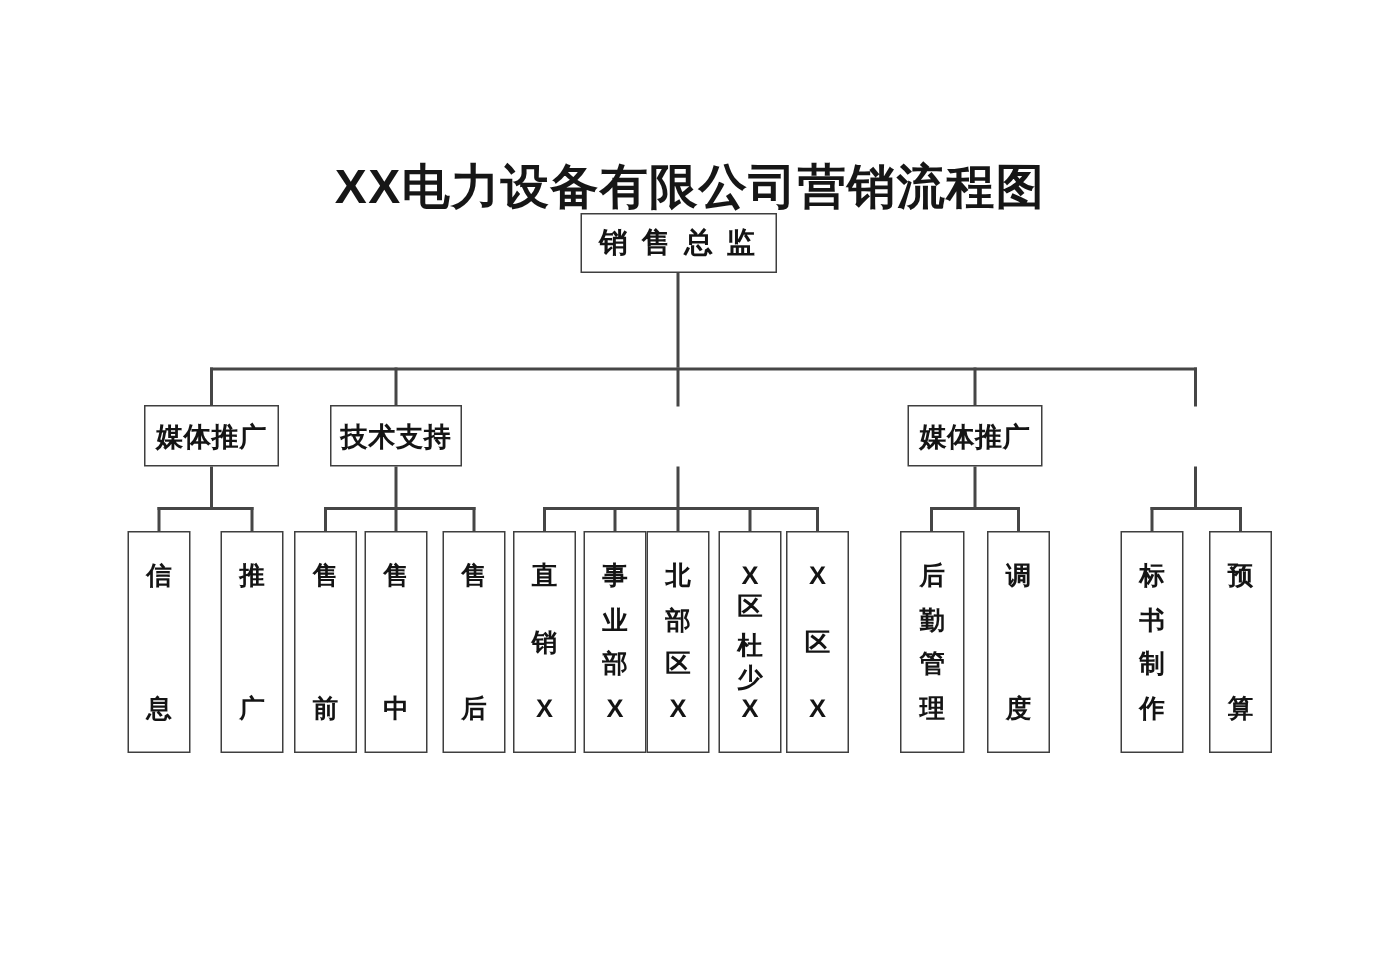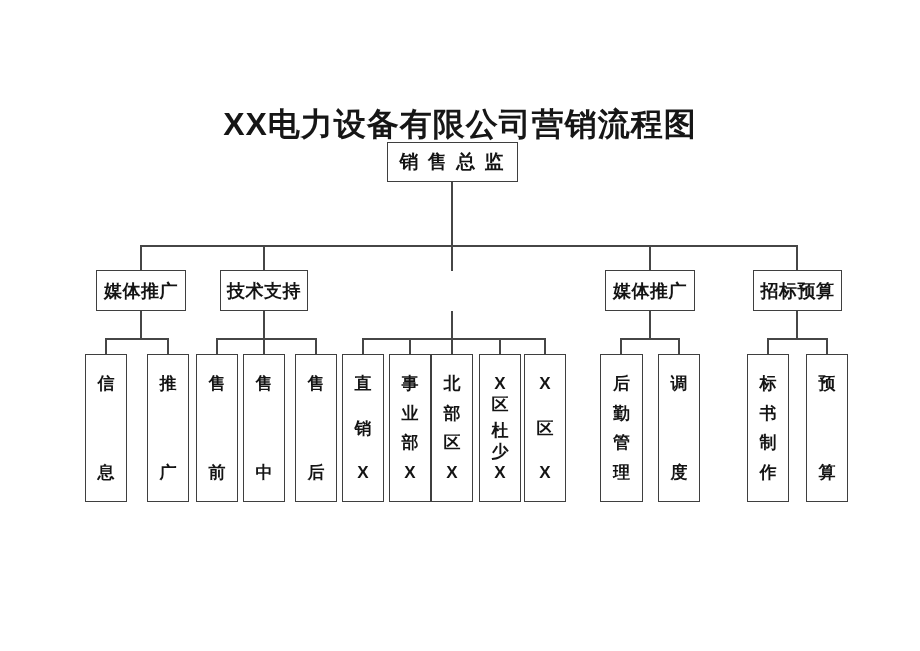--- a/index.html
+++ b/index.html
@@ -47,23 +47,20 @@
   <div class="lv" style="left:796px;top:245px;height:26px;"></div>
 
   <div class="box l2-box" style="left:96px;top:270px;width:90px;height:41px;justify-content:center;">
     <span>媒体推广</span>
   </div>
   <div class="box l2-box" style="left:220px;top:270px;width:88px;height:41px;">
     <span>技术支持</span>
   </div>
   <div class="box l2-box" style="left:605px;top:270px;width:90px;height:41px;">
     <span>媒体推广</span>
-  </div>
-  <div class="box l2-box" style="left:753px;top:270px;width:89px;height:41px;">
-    <span>招标预算</span>
   </div>
 
   <div class="lv" style="left:140px;top:311px;height:27px;"></div>
   <div class="lv" style="left:263px;top:311px;height:27px;"></div>
   <div class="lv" style="left:451px;top:311px;height:27px;"></div>
   <div class="lv" style="left:649px;top:311px;height:27px;"></div>
   <div class="lv" style="left:796px;top:311px;height:27px;"></div>
 
   <div class="lh" style="left:105px;top:338px;width:64px;"></div>
   <div class="lh" style="left:216px;top:338px;width:101px;"></div>

